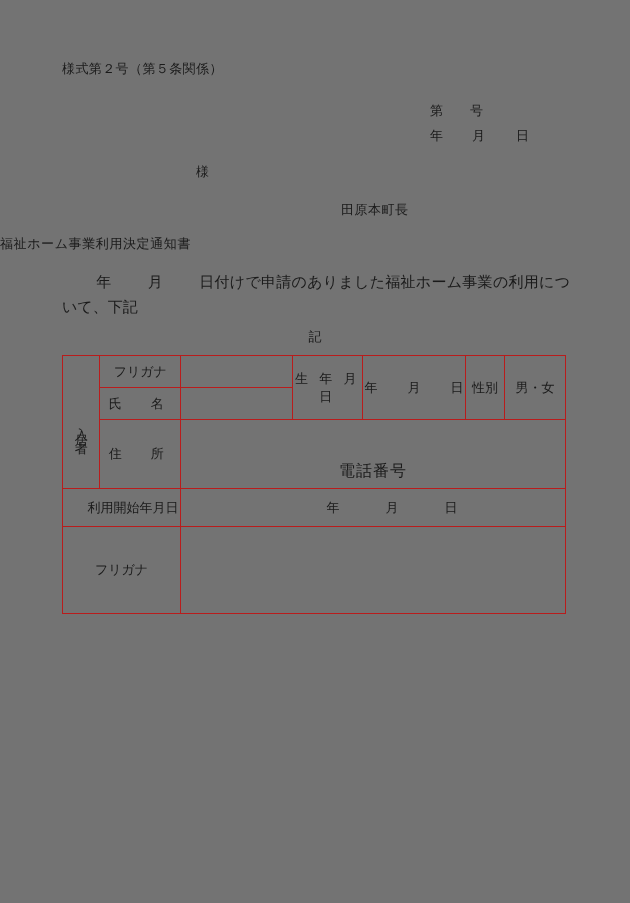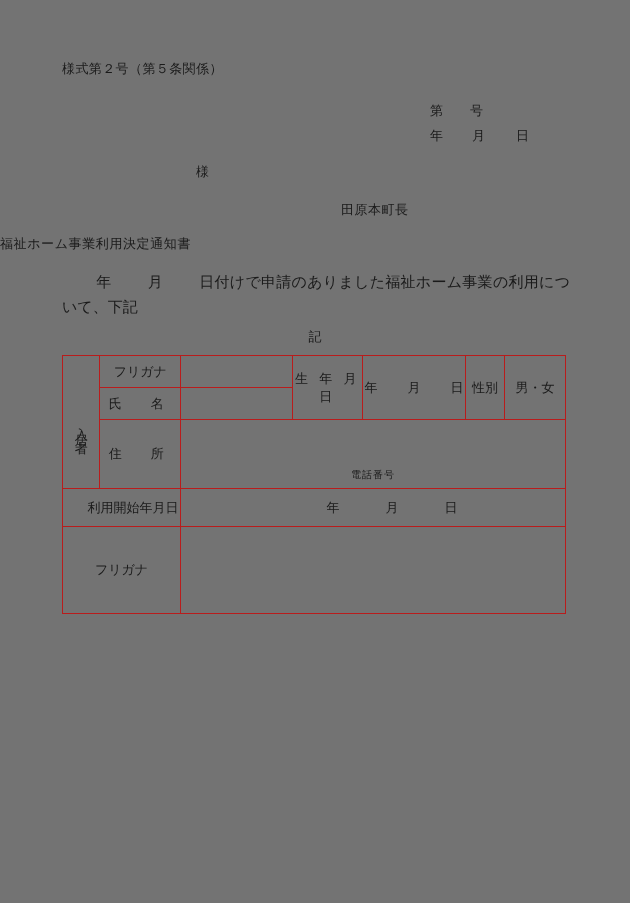--- a/index.html
+++ b/index.html
@@ -156,21 +156,21 @@
   .addr-value {
     position: relative;
     height: 68px;
   }
   .tel-label {
     position: absolute;
     left: 0;
     right: 0;
     bottom: 6px;
     text-align: center;
-    font-size: 10px;
+    font-size: 16px;
     letter-spacing: 1px;
   }
 
   .start-date-row td { height: 37px; padding-left: 23px; }
   .start-date-value {
     text-align: left;
     padding-left: 38px !important;
     margin-left: 16px;
   }
   .start-date-value .g1 { display: inline-block; width: 46px; }

